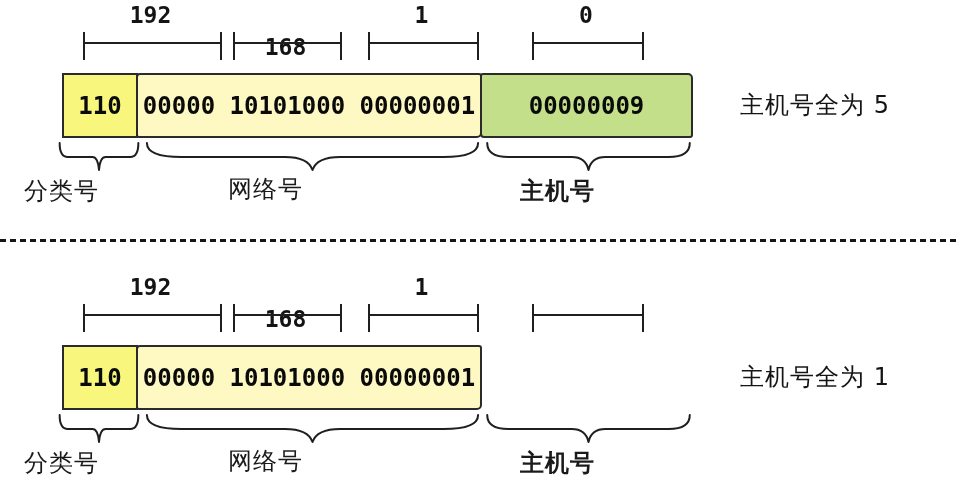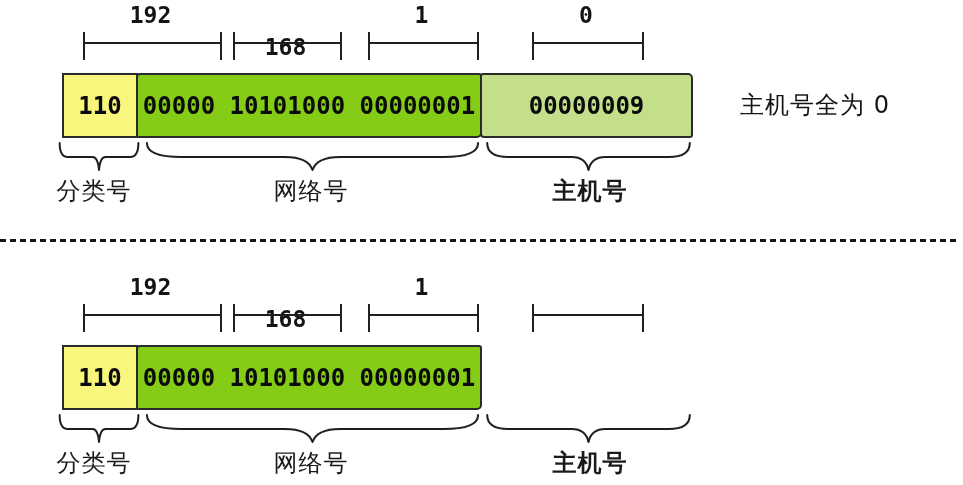--- a/index.html
+++ b/index.html
@@ -35,37 +35,37 @@
   .b3{left:532px;width:108px;}
 
   
   .bitbox{
     position:absolute;top:71px;height:65px;box-sizing:border-box;
     border:2px solid #2b2b2b;display:flex;align-items:center;justify-content:center;
     font-family:"DejaVu Sans Mono","Liberation Mono",monospace;font-size:24px;font-weight:700;color:#0a0a0a;
     white-space:pre;
   }
   .box-class{left:62px;width:76px;background:#f9f67d;z-index:2;}
-  .box-net{left:136px;width:346px;background:#84cc16;border-radius:4px 3px 5px 3px;}
+  .box-net{left:136px;width:346px;background:#fef9c3;border-radius:4px 3px 5px 3px;}
   .box-host{left:480px;width:213px;background:#c3df8a;border-radius:3px 5px 3px 4px;}
 
   
   .brace{position:absolute;top:140px;height:30px;}
   .brace svg{display:block;width:100%;height:100%;}
   .brc0{left:58px;width:82px;}
   .brc1{left:140px;width:345px;}
   .brc2{left:483px;width:211px;}
 
   
   .caption{
-    position:absolute;top:174px;height:30px;line-height:30px;width:140px;text-align:center;
+    position:absolute;top:174px;height:30px;line-height:30px;width:140px;
     font-size:24px;color:#1a1a1a;letter-spacing:1px;
   }
   .cap0{left:24px;}
-  .cap1{left:241px;}
+  .cap1{left:228px;font-family:Liberation Mono, monospace;}
   .cap2{left:520px;font-weight:bold;}
 
   
   .note{
     position:absolute;left:740px;top:88px;height:30px;line-height:30px;width:220px;
     font-size:24px;color:#141414;letter-spacing:1px;white-space:pre;
   }
 
   
   .separator{
@@ -112,21 +112,21 @@
     <div class="brace brc2">
       <svg viewBox="0 0 100 30" preserveAspectRatio="none">
         <path d="M 2 1 C 2 10 5 15 12 15 L 42 15 C 46 15 49 18 50 28 C 51 18 54 15 58 15 L 88 15 C 95 15 98 10 98 1" fill="none" stroke="#1f1f1f" stroke-width="2" vector-effect="non-scaling-stroke" stroke-linecap="round" stroke-linejoin="round"></path>
       </svg>
     </div>
 
     <div class="caption cap0">分类号</div>
     <div class="caption cap1">网络号</div>
     <div class="caption cap2">主机号</div>
 
-    <div class="note">主机号全为 0</div>
+    <div class="note">主机号全为 5</div>
   </div>
 
   <div class="separator"></div>
 
   <div class="diagram d1">
     <div class="mlabel m0">192</div>
     <div class="mlabel m1">168</div>
     <div class="mlabel m2">1</div>
 
     <div class="bracket b0"></div>
@@ -154,15 +154,16 @@
     <div class="brace brc2">
       <svg viewBox="0 0 100 30" preserveAspectRatio="none">
         <path d="M 2 1 C 2 10 5 15 12 15 L 42 15 C 46 15 49 18 50 28 C 51 18 54 15 58 15 L 88 15 C 95 15 98 10 98 1" fill="none" stroke="#1f1f1f" stroke-width="2" vector-effect="non-scaling-stroke" stroke-linecap="round" stroke-linejoin="round"></path>
       </svg>
     </div>
 
     <div class="caption cap0">分类号</div>
     <div class="caption cap1">网络号</div>
     <div class="caption cap2">主机号</div>
 
+    <div class="note">主机号全为 1</div>
   </div>
 
 </div>
 
 </body></html>

